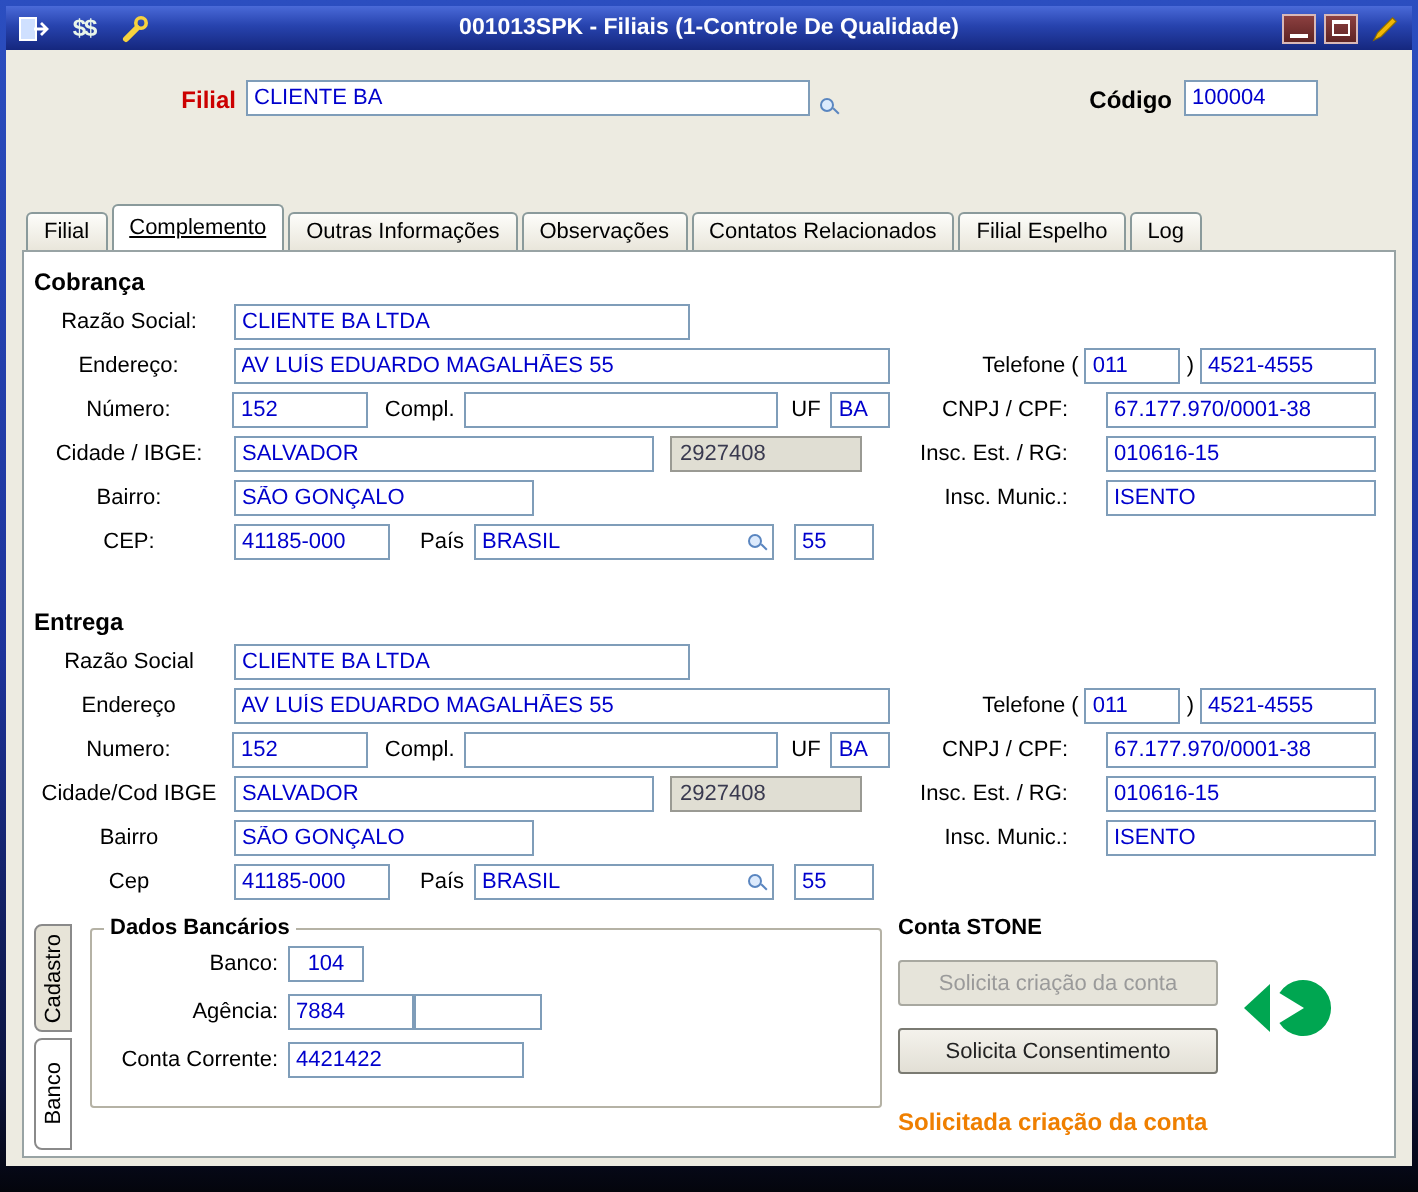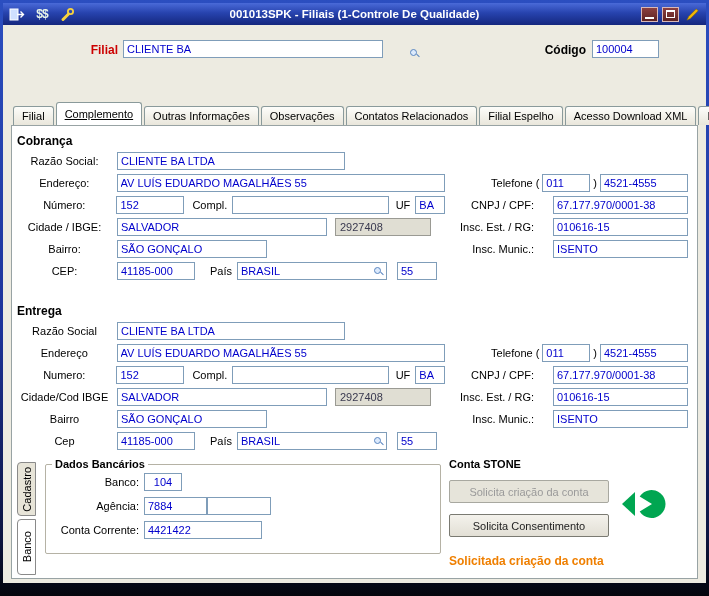--- a/index.html
+++ b/index.html
@@ -21,21 +21,21 @@
     display:flex;align-items:center;justify-content:center;cursor:pointer;}
   .g-min{width:9px;height:2px;background:#fff;margin-top:7px;}
   .g-max{width:9px;height:8px;border:1px solid #fff;border-top:2px solid #fff;}
 
   
   .body{position:absolute;top:25px;left:3px;right:3px;bottom:13px;background:#edebe1;}
 
   
   .lbl-filial{position:absolute;top:18px;left:20px;width:95px;text-align:right;color:#cc0000;font-weight:bold;font-size:12px;}
   .lbl-codigo{position:absolute;top:18px;left:495px;width:88px;text-align:right;font-weight:bold;font-size:12px;}
-  .inp-filial{position:absolute;top:15px;left:120px;width:260px;}
+  .inp-filial{position:absolute;top:15px;left:120px;width:282px;}
   .inp-codigo{position:absolute;top:15px;left:589px;width:67px;}
   .lkp-abs{position:absolute;left:420px;top:23px;}
 
   input.f{height:18px;border:1px solid #7f9db9;background:#fff;color:#0000cc;font-family:"Liberation Sans",sans-serif;
     font-size:11px;padding:0 3px;}
   .ro{height:18px;border:1px solid #9a9a93;background:#e0ded3;color:#39394f;display:flex;align-items:center;
     padding:0 4px;overflow:hidden;white-space:nowrap;}
 
   
   .tabs{position:absolute;left:10px;display:flex;gap:2px;align-items:flex-end;}
@@ -156,23 +156,20 @@
       <div class="tab">
           <span>Observações</span>
         </div>
       <div class="tab">
           <span>Contatos Relacionados</span>
         </div>
       <div class="tab">
           <span>Filial Espelho</span>
         </div>
       <div class="tab">
-          <span>Acesso Download XML</span>
-        </div>
-      <div class="tab">
           <span>Log</span>
         </div>
     </div>
 
     
     <div class="content">
 
       <div class="sec sec-cob">
         <div class="gtitle">Cobrança</div>
 

